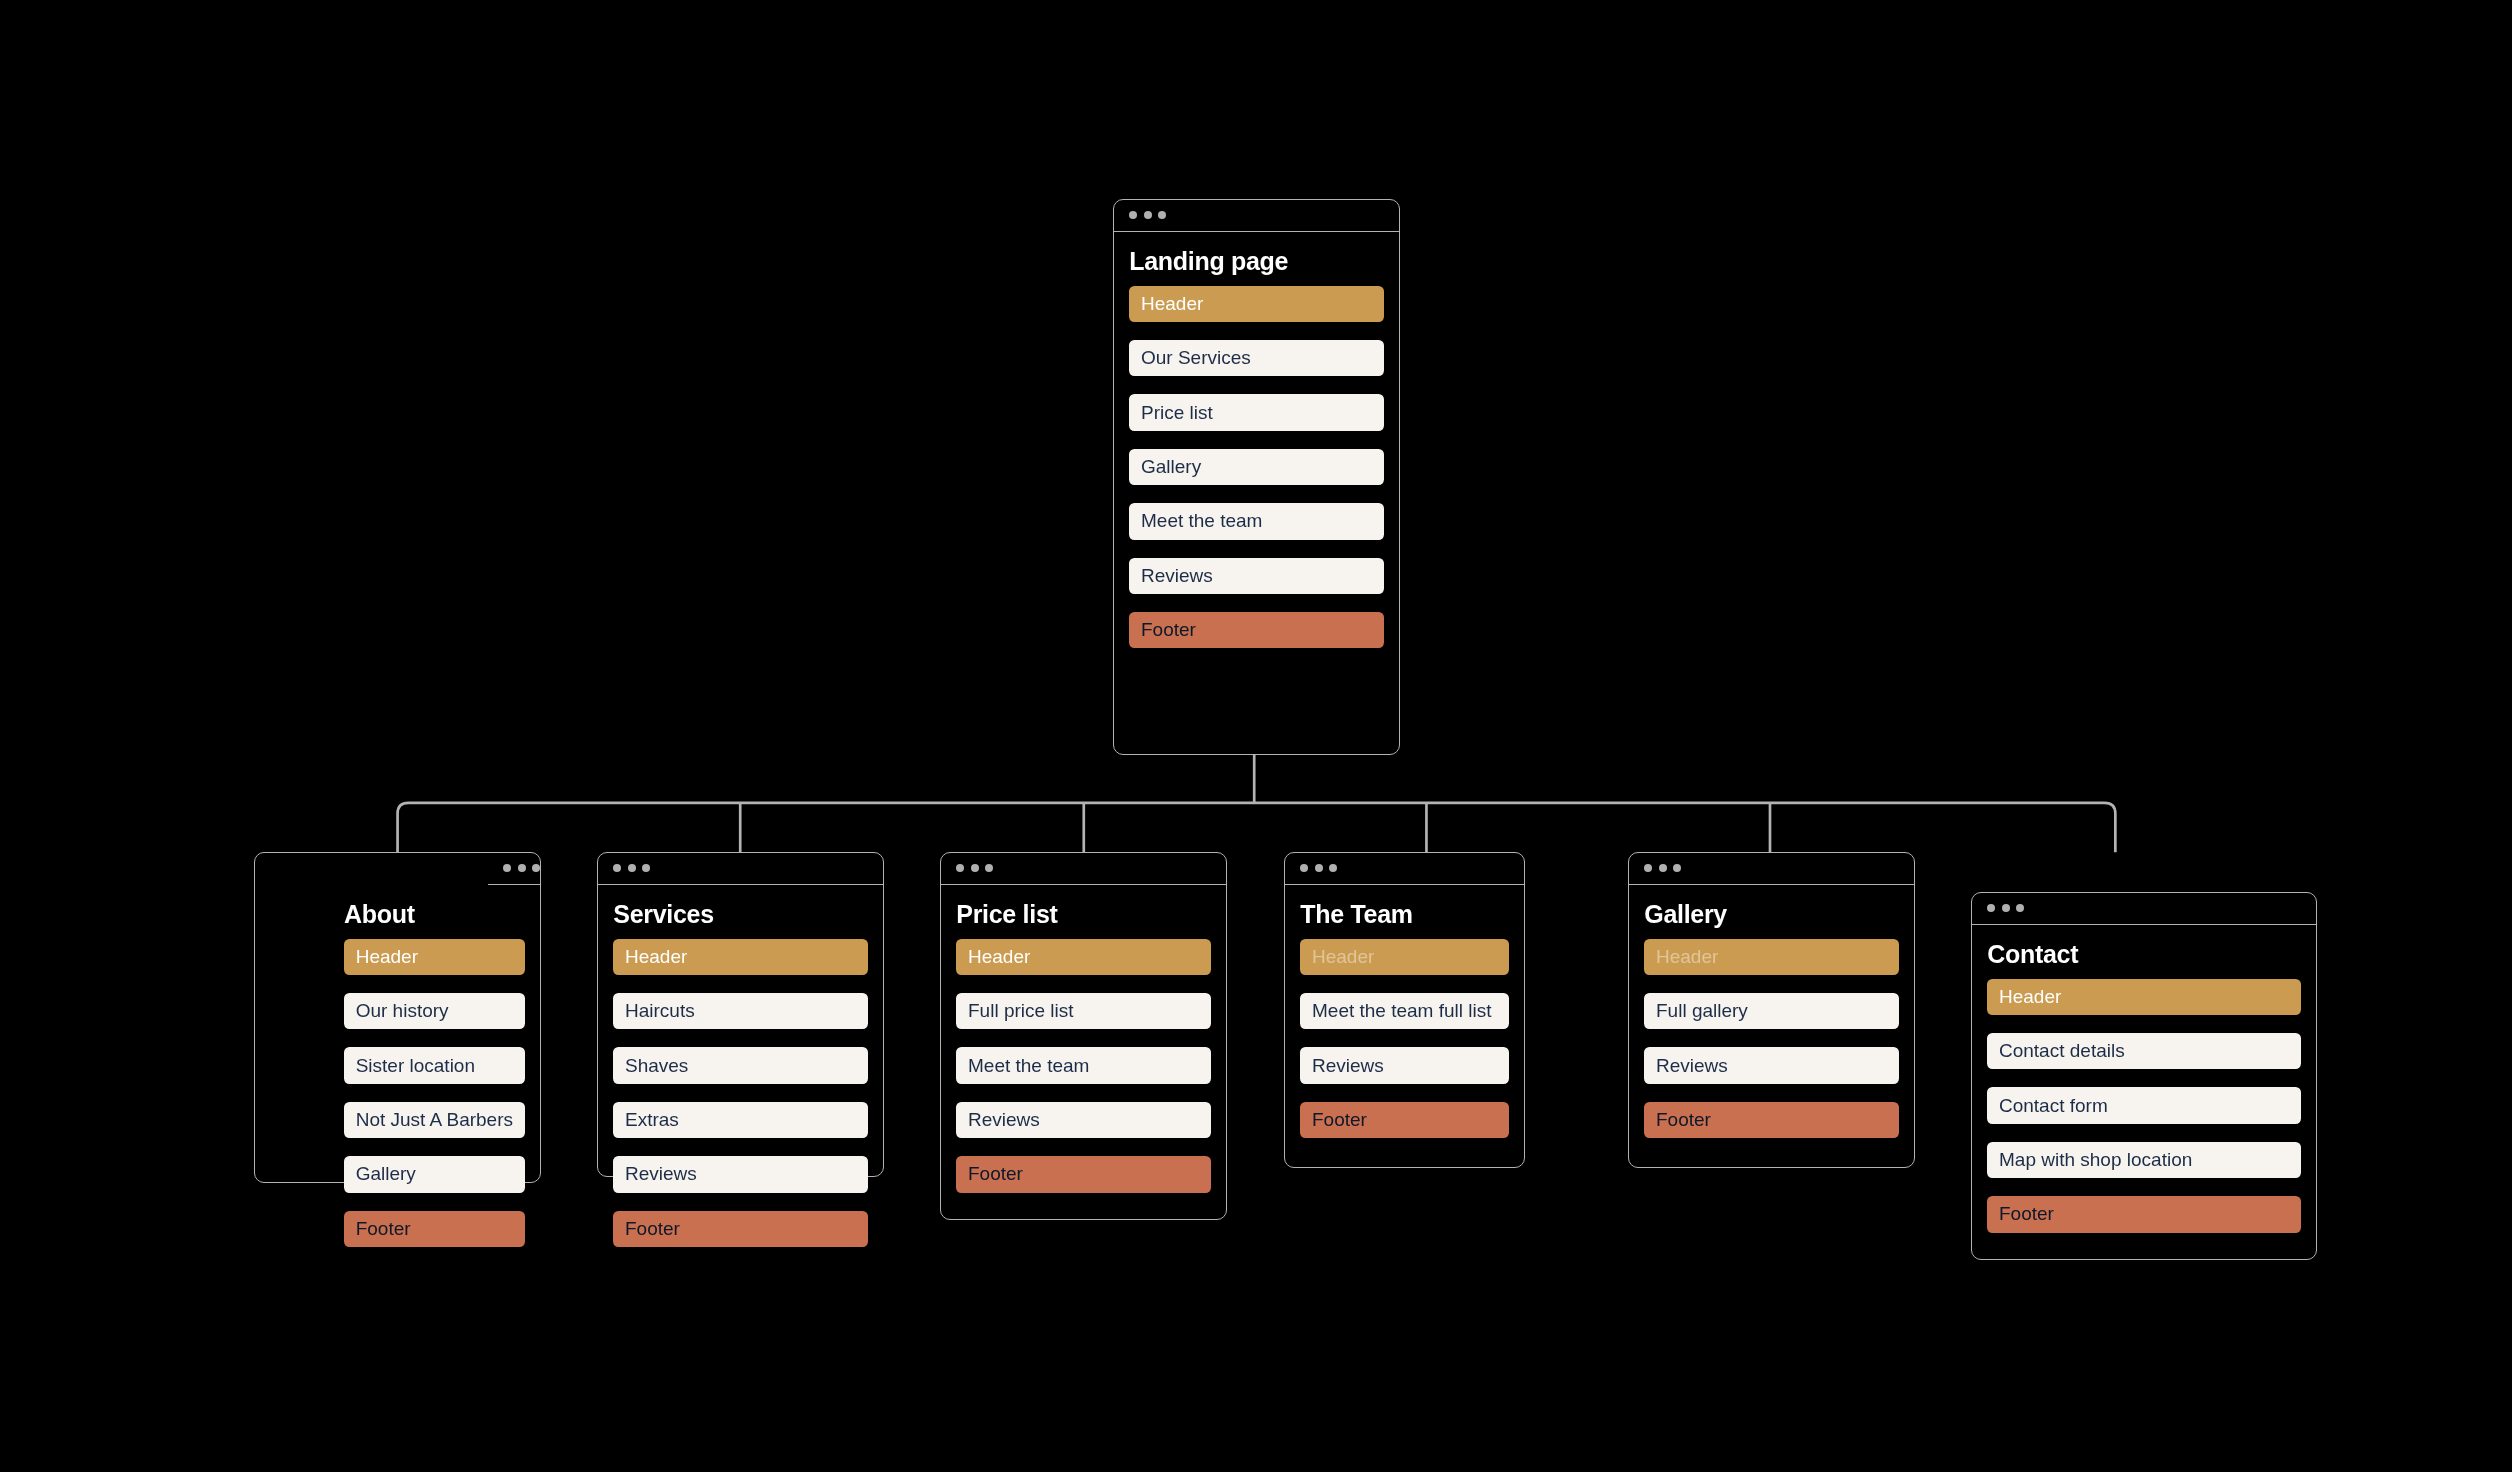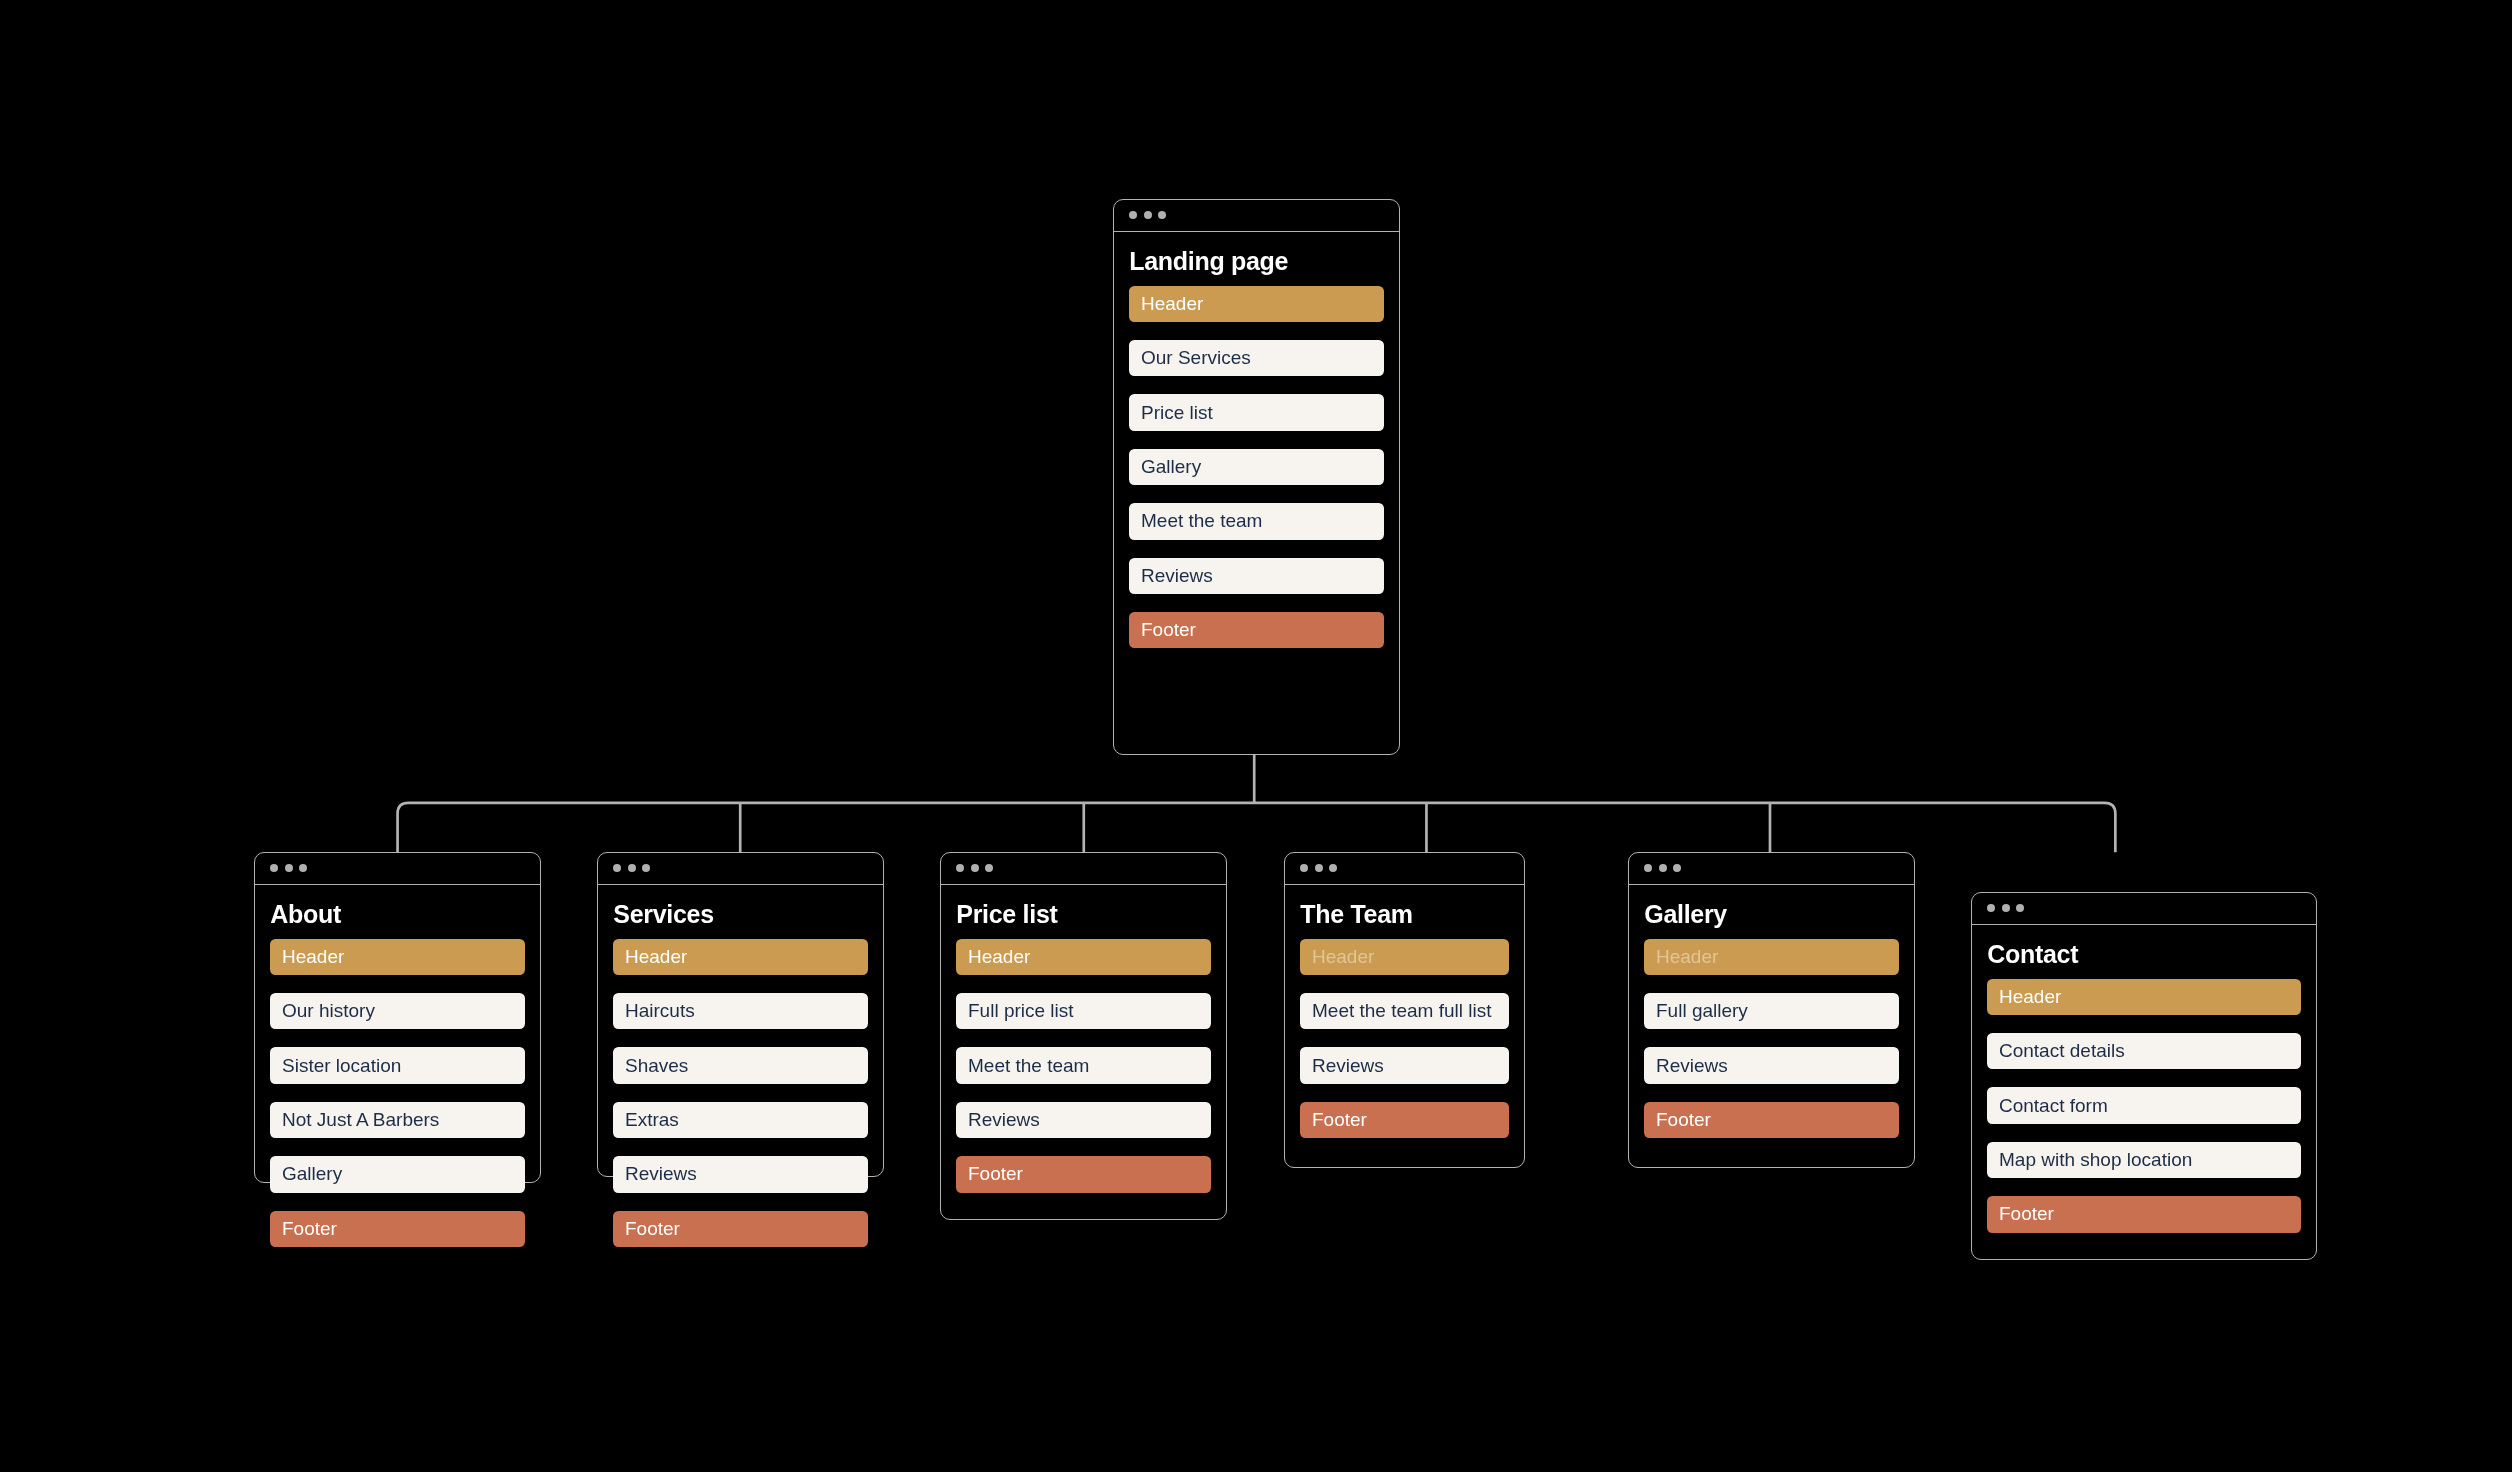--- a/index.html
+++ b/index.html
@@ -84,21 +84,21 @@
   }
   .block.header {
     background: #ca9b50;
     color: #ffffff;
   }
   .block.header.faded {
     color: rgba(255,255,255,0.42);
   }
   .block.footer {
     background: #c8704f;
-    color: #ffffff;
+    color: #0f172a;
   }
   .block.two-line {
     min-height: 56px;
     align-items: center;
   }
   .block.two-line span {
     display: block;
   }
 </style>
 </head>
@@ -130,21 +130,21 @@
       <div class="block">Our Services</div>
       <div class="block">Price list</div>
       <div class="block">Gallery</div>
       <div class="block">Meet the team</div>
       <div class="block">Reviews</div>
       <div class="block footer">Footer</div>
     </div>
   </div>
 </div>
 
-<div class="card" style="left:254px; top:852px; width:287px; height:331px;">
+<div class="card" style="left:254px; top:852px; width:287px; height:331px;align-items:flex-end;">
   <div class="card-titlebar">
     <span class="dot"></span>
     <span class="dot"></span>
     <span class="dot"></span>
   </div>
   <div class="card-body">
     <div class="card-title">About</div>
     <div class="blocks">
       <div class="block header">Header</div>
       <div class="block">Our history</div>

